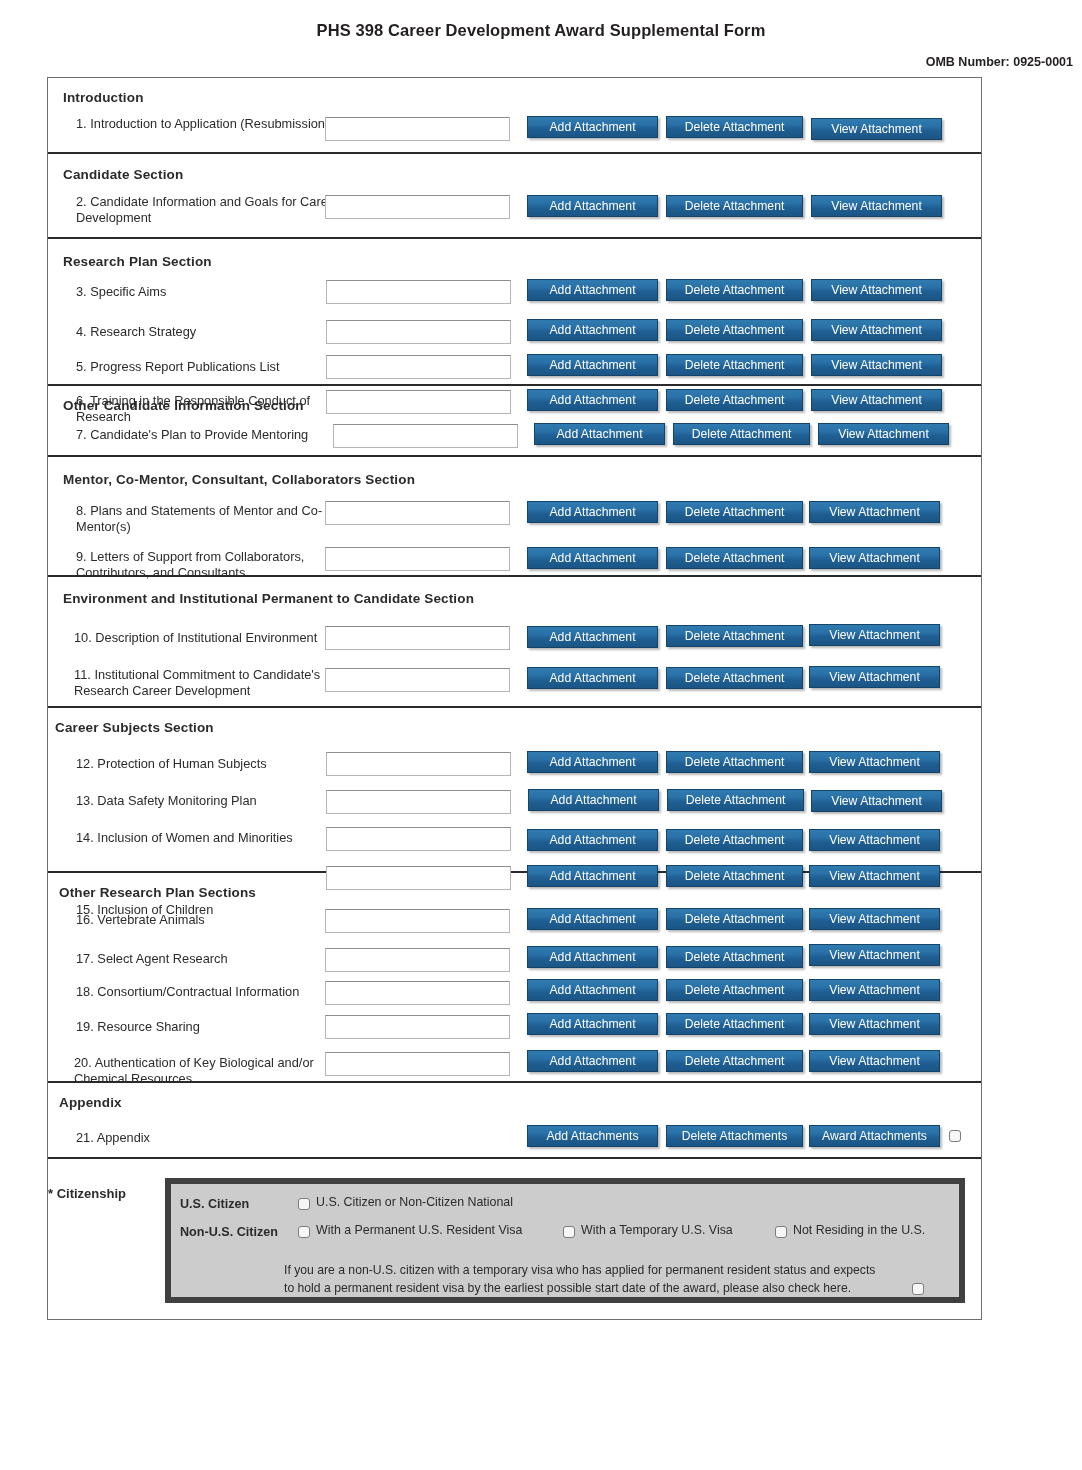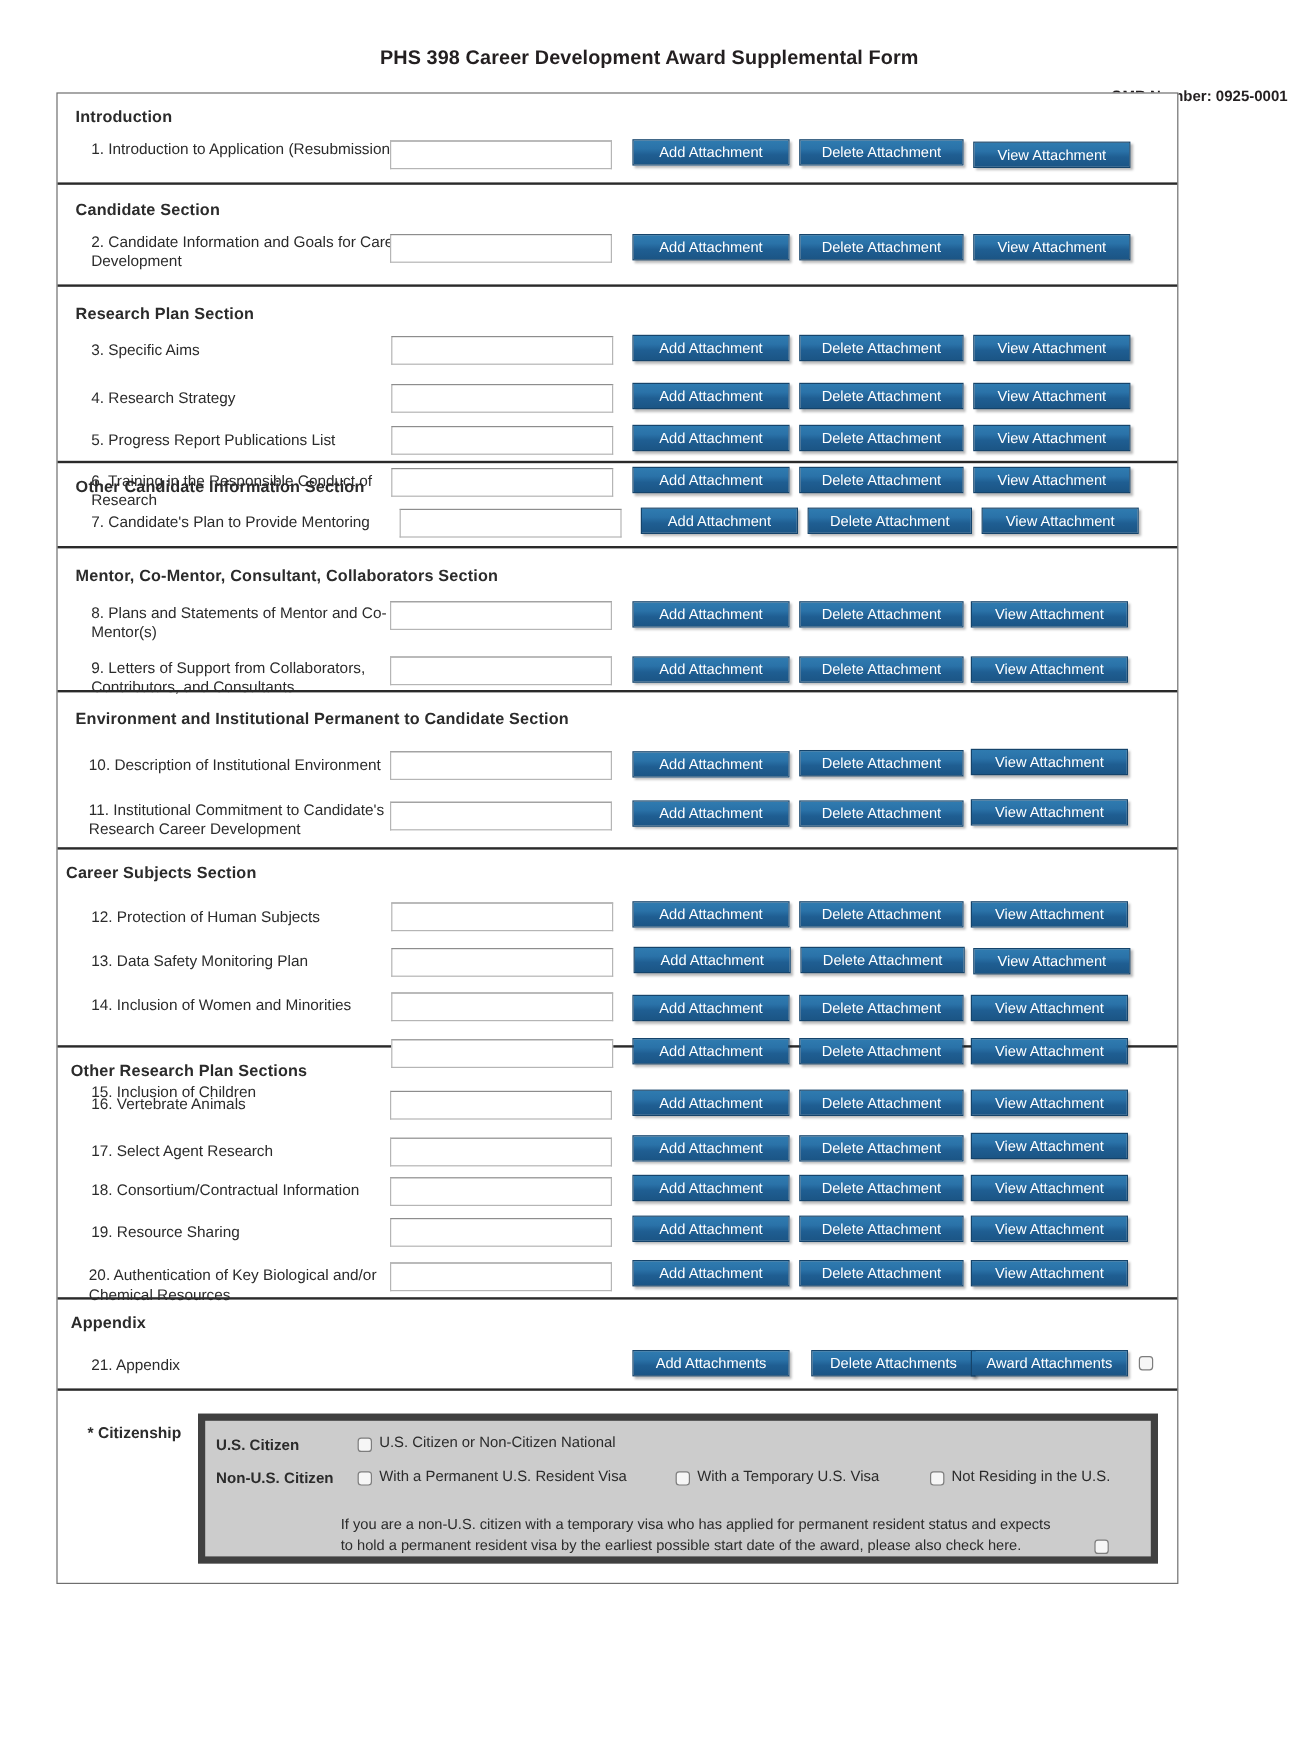--- a/index.html
+++ b/index.html
@@ -15,21 +15,21 @@
     position: relative;
     overflow: hidden;
   }
 
   
   .page-title {
     text-align: center;
     font-size: 16.5px;
     font-weight: bold;
     color: #231f20;
-    padding-top: 39px;
+    padding-top: 21px;
     letter-spacing: 0.1px;
   }
 
   .omb-line {
     text-align: right;
     font-size: 12.5px;
     font-weight: bold;
     color: #231f20;
     padding-right: 9px;
     margin-top: 15px;
@@ -94,21 +94,21 @@
     padding: 0 2px;
     box-shadow: 2px 2px 2px rgba(0,0,0,0.28);
     white-space: nowrap;
     cursor: pointer;
     user-select: none;
   }
   .btn-add    { width: 131px; }
   .btn-del    { width: 137px; }
   .btn-view   { width: 131px; }
   .btn-add-s  { width: 131px; }
-  .btn-del-s  { width: 137px; margin-left: 10px; }
+  .btn-del-s  { width: 137px; }
   .btn-view-s { width: 131px; }
 
   
   .cbox {
     display: inline-block;
     width: 12px;
     height: 12px;
     border: 1px solid #7d7d7d;
     border-radius: 3px;
     background: #f6f6f6;
@@ -409,21 +409,21 @@
         <span>Appendix</span>
       </div>
       <div class="btn btn-add-s" style="position:absolute;left:479px;top:42px;">Add Attachments</div>
       <div class="btn btn-del-s" style="position:absolute;left:618px;top:42px;">Delete Attachments</div>
       <div class="btn btn-view-s" style="position:absolute;left:761px;top:42px;">Award Attachments</div>
       <span class="cbox" style="position:absolute;left:901px;top:47px;"></span>
     </div>
   </div>
 
   <div class="section" style="height:160px;">
-    <div class="citizenship-label" style="position:absolute;left:25px;top:27px;">* Citizenship</div>
+    <div class="citizenship-label" style="position:absolute;left:0;top:27px;">* Citizenship</div>
 
     <div class="citizenship-panel" style="position:absolute;left:117px;top:19px;width:800px;height:125px;">
       <div class="cz-head" style="position:absolute;left:9px;top:13px;">U.S. Citizen</div>
       <span class="cbox" style="position:absolute;left:127px;top:14px;"></span>
       <div class="cz-opt" style="position:absolute;left:145px;top:11px;">U.S. Citizen or Non-Citizen National</div>
 
       <div class="cz-head" style="position:absolute;left:9px;top:41px;">Non-U.S. Citizen</div>
 
       <span class="cbox" style="position:absolute;left:127px;top:42px;"></span>
       <div class="cz-opt" style="position:absolute;left:145px;top:39px;">With a Permanent U.S. Resident Visa</div>

